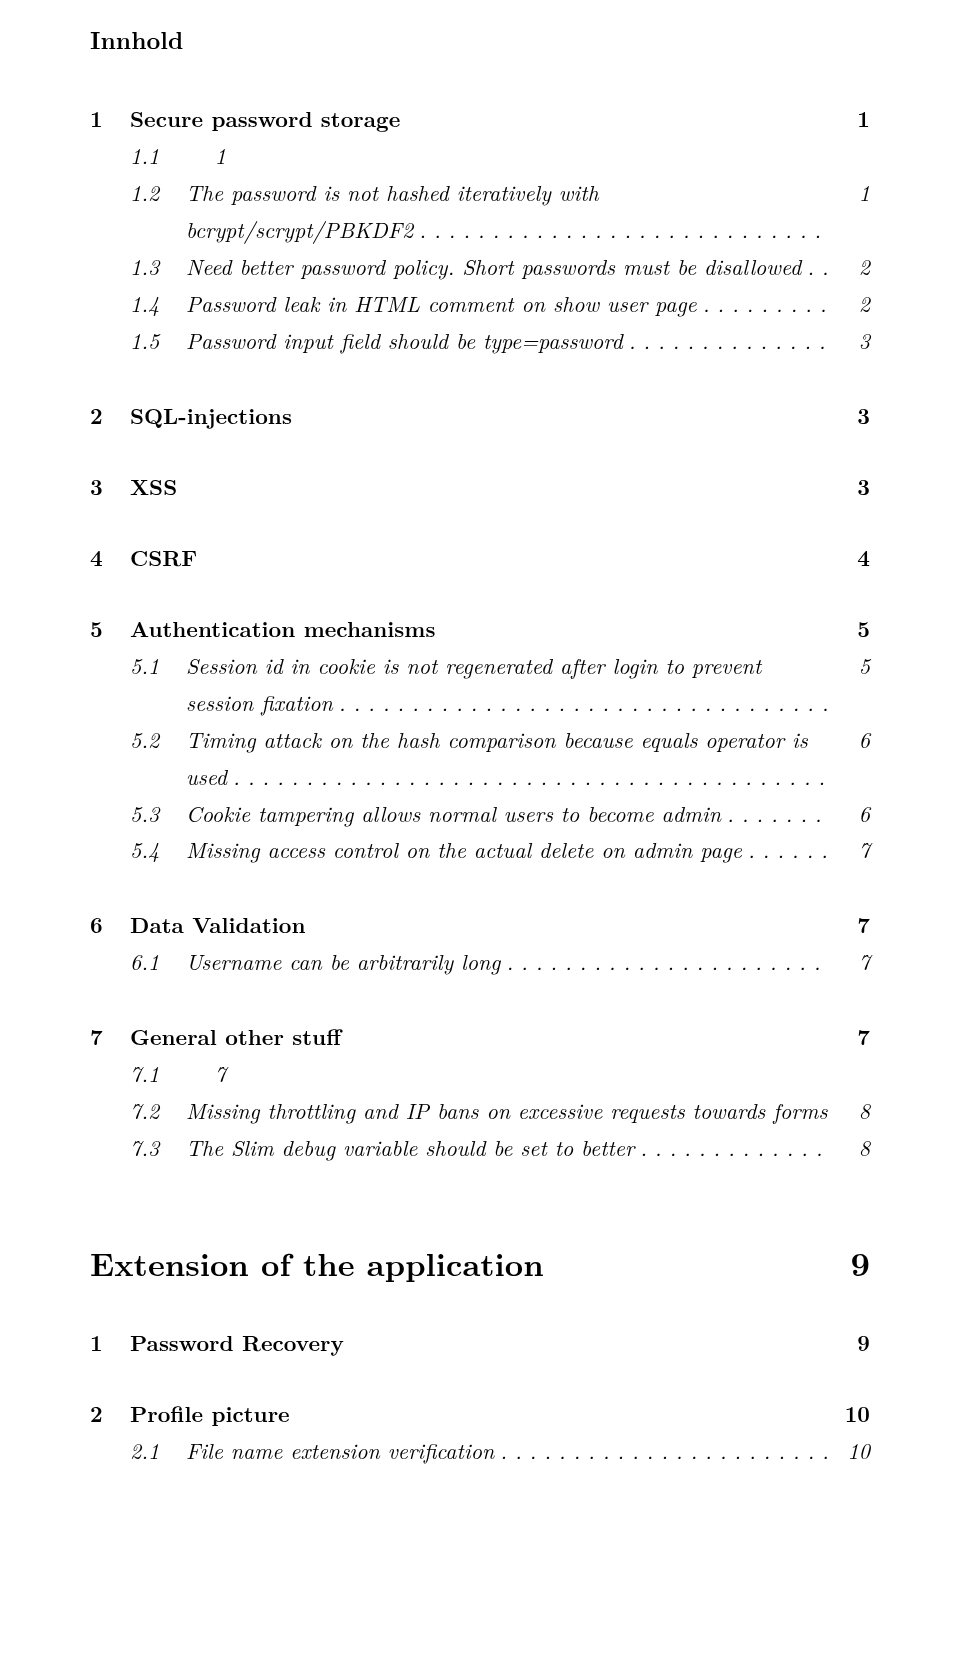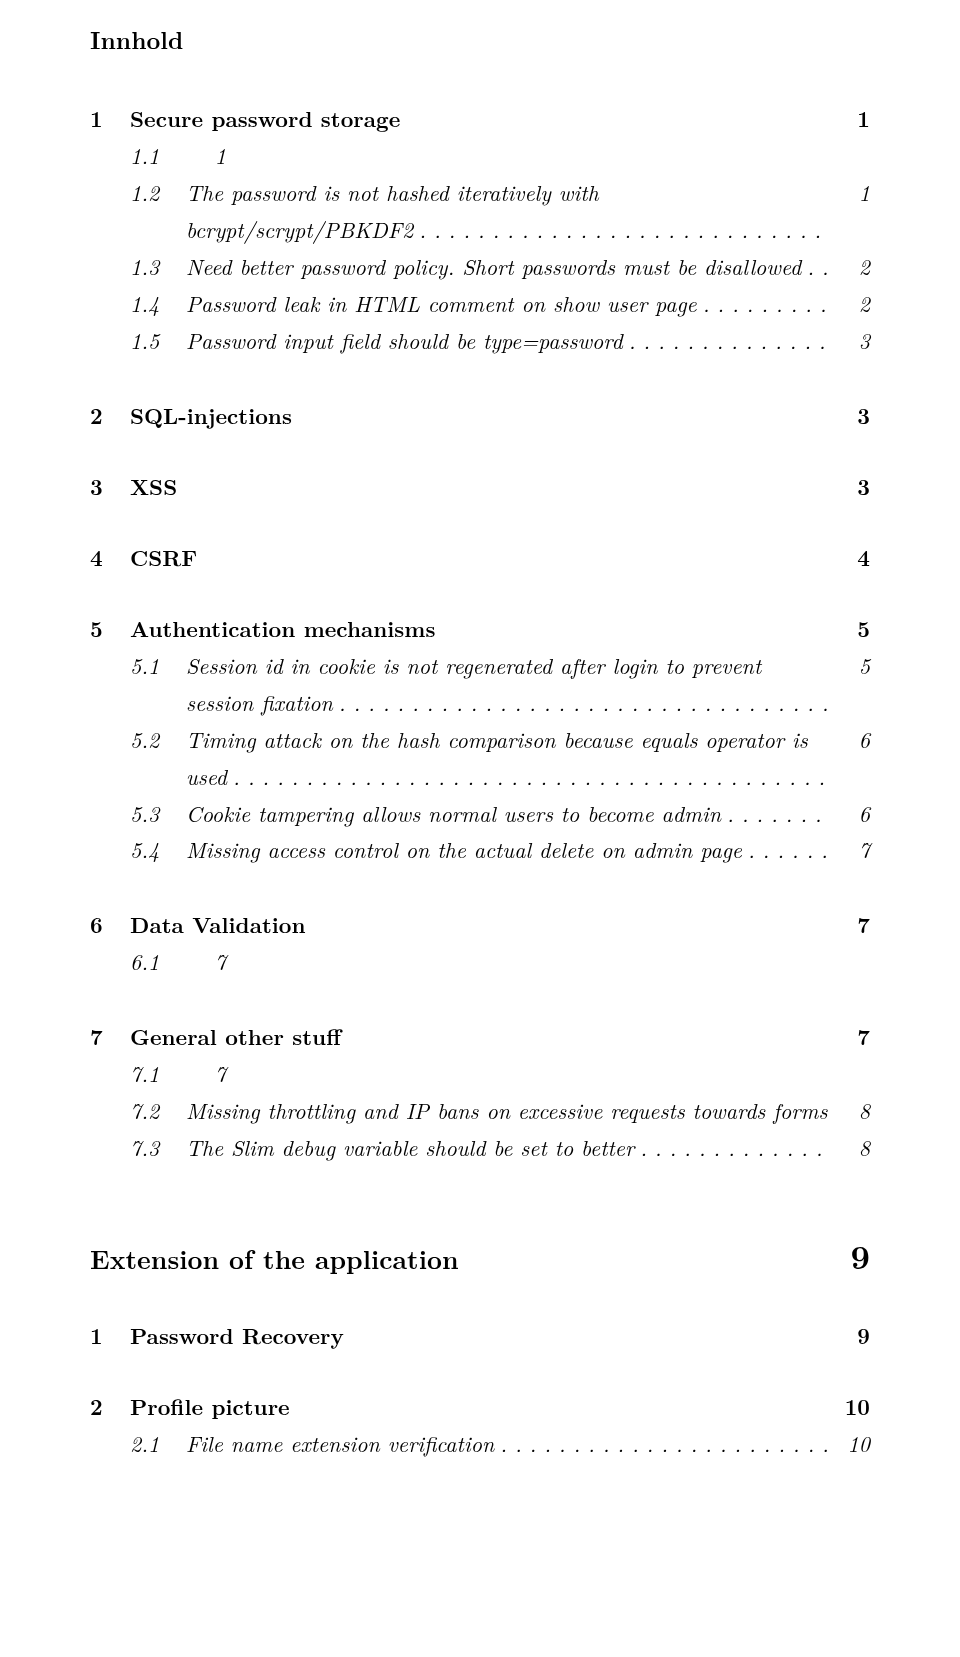--- a/index.html
+++ b/index.html
@@ -151,20 +151,21 @@
         <span class="textcell"><span class="txt">Missing access control on the actual delete on admin page</span></span>
         <span class="page-num">7</span>
       </div>
       <div class="sec">
         <span class="num">6</span>
         <span class="label">Data Validation</span>
         <span class="page-num">7</span>
       </div>
       <div class="sub">
         <span class="num">6.1</span>
+        <span class="textcell"><span class="txt">Username can be arbitrarily long</span></span>
         <span class="page-num">7</span>
       </div>
       <div class="sec">
         <span class="num">7</span>
         <span class="label">General other stuff</span>
         <span class="page-num">7</span>
       </div>
       <div class="sub">
         <span class="num">7.1</span>
         <span class="page-num">7</span>
@@ -176,21 +177,21 @@
       </div>
       <div class="sub">
         <span class="num">7.3</span>
         <span class="textcell"><span class="txt">The Slim debug variable should be set to better</span></span>
         <span class="page-num">8</span>
       </div>
     </div>
 
   <div class="sec" style="margin-top:58px">
     <span class="num" style="width:0;flex:0 0 0"></span>
-    <span class="label" style="font-size:26px">Extension of the application</span>
+    <span class="label" style="font-size:32px">Extension of the application</span>
     <span class="page-num" style="font-size:34px">9</span>
   </div>
 
   <div id="toc-body-2">
       <div class="sec">
         <span class="num">1</span>
         <span class="label">Password Recovery</span>
         <span class="page-num">9</span>
       </div>
       <div class="sec">

